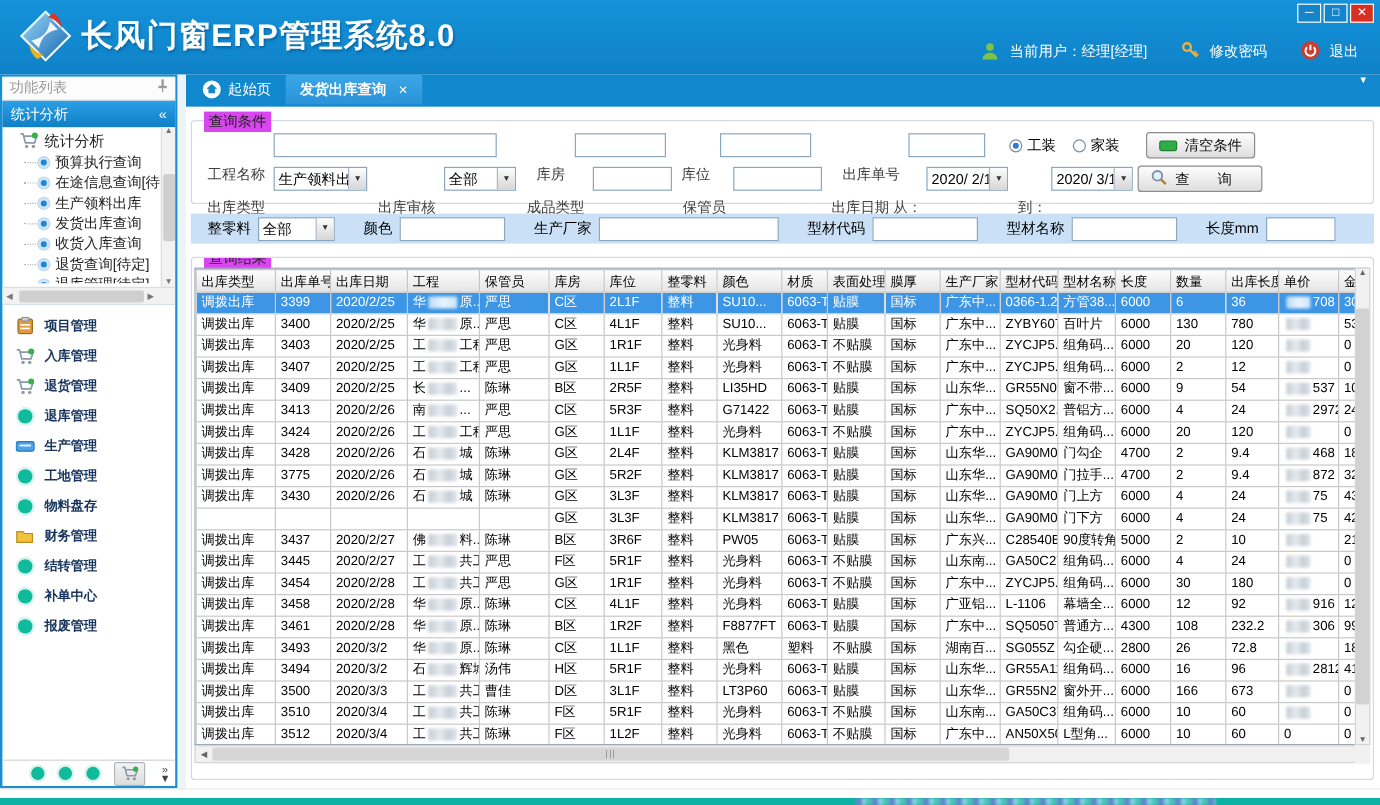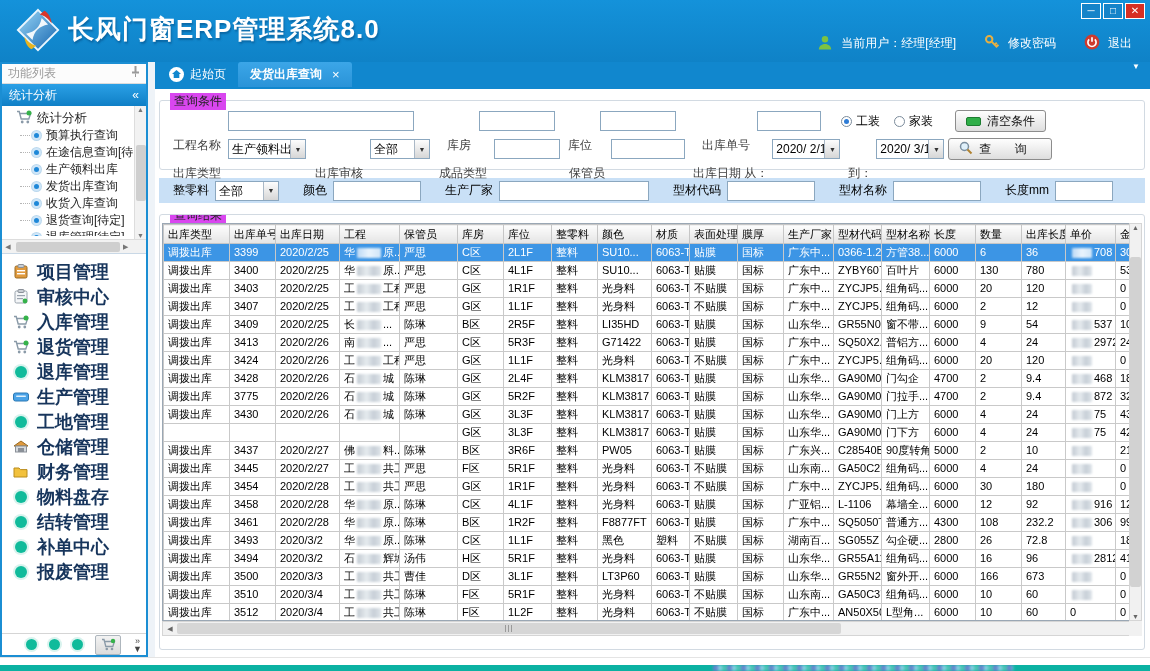--- a/index.html
+++ b/index.html
@@ -40,21 +40,21 @@
     box-shadow:0 0 0 1px #bcd9ee; flex:0 0 auto; }
   .tree-vscroll { position:absolute; right:0; top:0; width:12px; height:133px; background:#f2f2f2; border-left:1px solid #ddd;
     display:flex; flex-direction:column; justify-content:space-between; align-items:center; font-size:7px; color:#777; }
   .tree-vscroll .thumb { width:10px; height:56px; background:#cfcfcf; border-radius:2px; }
   .tree-hscroll { position:absolute; left:0; bottom:0; width:100%; height:14px; background:#f2f2f2; border-top:1px solid #ddd;
     display:flex; align-items:center; font-size:7px; color:#777; }
   .tree-hscroll .thumb { height:10px; width:72%; background:#cfcfcf; border-radius:2px; margin-left:2px; }
   .tree-hscroll .ar { width:12px; text-align:center; }
   .modules { flex:1 1 auto; overflow:hidden; padding-top:5px; }
   .module-item { height:25px; display:flex; align-items:center; gap:8px; padding-left:10px;
-    font-weight:bold; font-size:18px; color:#17355c; white-space:nowrap; }
+    font-weight:bold; font-size:11px; color:#17355c; white-space:nowrap; }
   .module-item .mic { width:17px; display:flex; justify-content:center; flex:0 0 auto; }
   .ic-circle { width:12px; height:12px; border-radius:50%; background:#10bb9b; box-shadow:0 0 0 2px #d9f3ee; }
   .module-footer { height:22px; border-top:1px solid #d5d5d5; display:flex; align-items:center;
     justify-content:flex-end; gap:12px; padding-right:4px; }
   .module-footer .ic-circle { width:11px; height:11px; }
   .footer-cart-btn { width:26px; height:20px; border:1px solid #aeb6bd; border-radius:2px;
     background:linear-gradient(#f3f3f3,#dcdcdc); display:flex; align-items:center; justify-content:center; }
   .footer-chev { font-size:9px; color:#444; line-height:8px; text-align:center; }
 
   .splitter { width:7px; flex:0 0 auto; background:#eef3f8; }
@@ -265,32 +265,20 @@
                 <rect x="1" y="2" width="12" height="12" rx="1.5" fill="#e09a3e" stroke="#9a6a20"></rect>
                 <rect x="4" y="0.5" width="6" height="3" rx="1" fill="#c7cdd4" stroke="#8a9098"></rect>
                 <rect x="3" y="6" width="8" height="1.4" fill="#fff"></rect>
                 <rect x="3" y="9" width="8" height="1.4" fill="#fff"></rect>
               </svg>
             </span>
             <span>项目管理</span>
           </div>
           <div class="module-item">
             <span class="mic">
-              <svg width="14" height="15">
-                <rect x="1" y="2" width="12" height="12" rx="1.5" fill="#f4f6f8" stroke="#98a2ac"></rect>
-                <rect x="4" y="0.5" width="6" height="3" rx="1" fill="#c7cdd4" stroke="#8a9098"></rect>
-                <rect x="3" y="6" width="8" height="1.2" fill="#9aa4ae"></rect>
-                <rect x="3" y="9" width="6" height="1.2" fill="#9aa4ae"></rect>
-                <circle cx="11" cy="12" r="2.4" fill="#35b24a"></circle>
-              </svg>
-            </span>
-            <span>审核中心</span>
-          </div>
-          <div class="module-item">
-            <span class="mic">
               <svg width="16" height="14">
                 <path d="M1 1.5h2.2l2 7.5h7.6l1.8-5.5H4" fill="none" stroke="#8a9aa8" stroke-width="1.4"></path>
                 <circle cx="6.2" cy="12" r="1.4" fill="#8a9aa8"></circle>
                 <circle cx="11.8" cy="12" r="1.4" fill="#8a9aa8"></circle>
                 <circle cx="13" cy="3" r="2.5" fill="#35b24a"></circle>
               </svg>
             </span>
             <span>入库管理</span>
           </div>
           <div class="module-item">
@@ -320,41 +308,31 @@
             <span>生产管理</span>
           </div>
           <div class="module-item">
             <span class="mic">
               <span class="ic-circle"></span>
             </span>
             <span>工地管理</span>
           </div>
           <div class="module-item">
             <span class="mic">
-              <svg width="16" height="13">
-                <path d="M1 6l7-5 7 5z" fill="#e09a3e" stroke="#9a6a20"></path>
-                <rect x="2.5" y="6" width="11" height="6" fill="#d3d8dd" stroke="#8a9098"></rect>
-                <rect x="5" y="8" width="6" height="4" fill="#8a9098"></rect>
-              </svg>
-            </span>
-            <span>仓储管理</span>
+              <span class="ic-circle"></span>
+            </span>
+            <span>物料盘存</span>
           </div>
           <div class="module-item">
             <span class="mic">
               <svg width="15" height="12">
                 <path d="M1 2h5l1.4 1.6H14v7.4H1z" fill="#f2c13d" stroke="#b98c1d"></path>
               </svg>
             </span>
             <span>财务管理</span>
-          </div>
-          <div class="module-item">
-            <span class="mic">
-              <span class="ic-circle"></span>
-            </span>
-            <span>物料盘存</span>
           </div>
           <div class="module-item">
             <span class="mic">
               <span class="ic-circle"></span>
             </span>
             <span>结转管理</span>
           </div>
           <div class="module-item">
             <span class="mic">
               <span class="ic-circle"></span>

